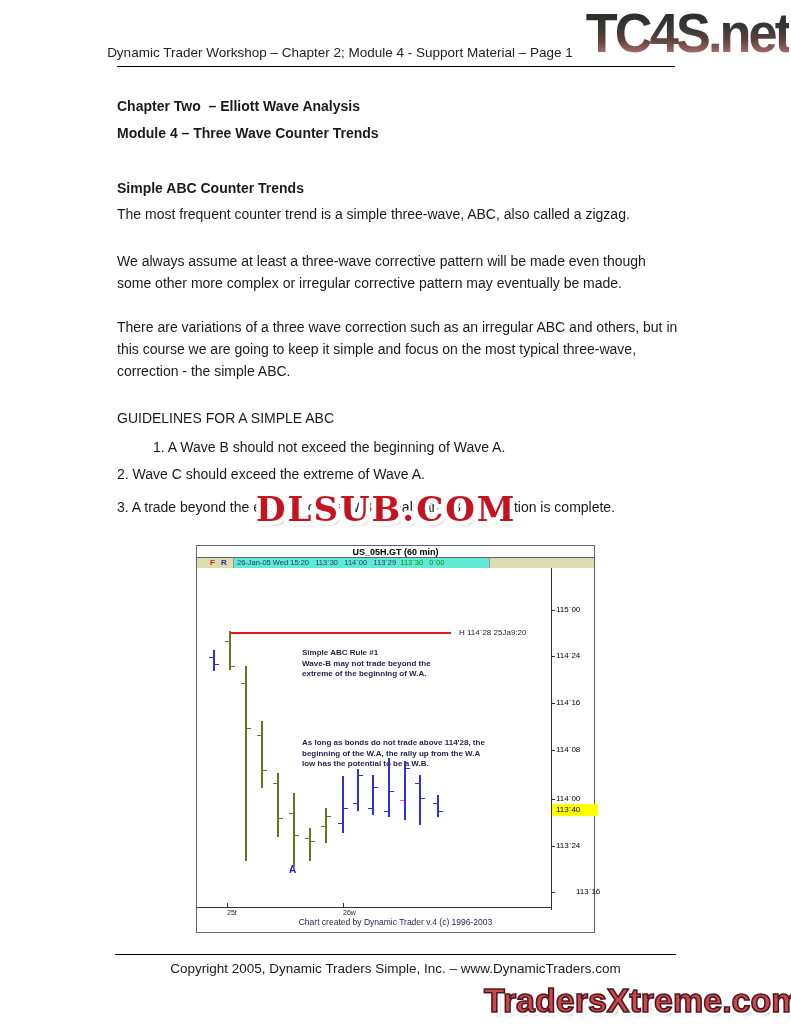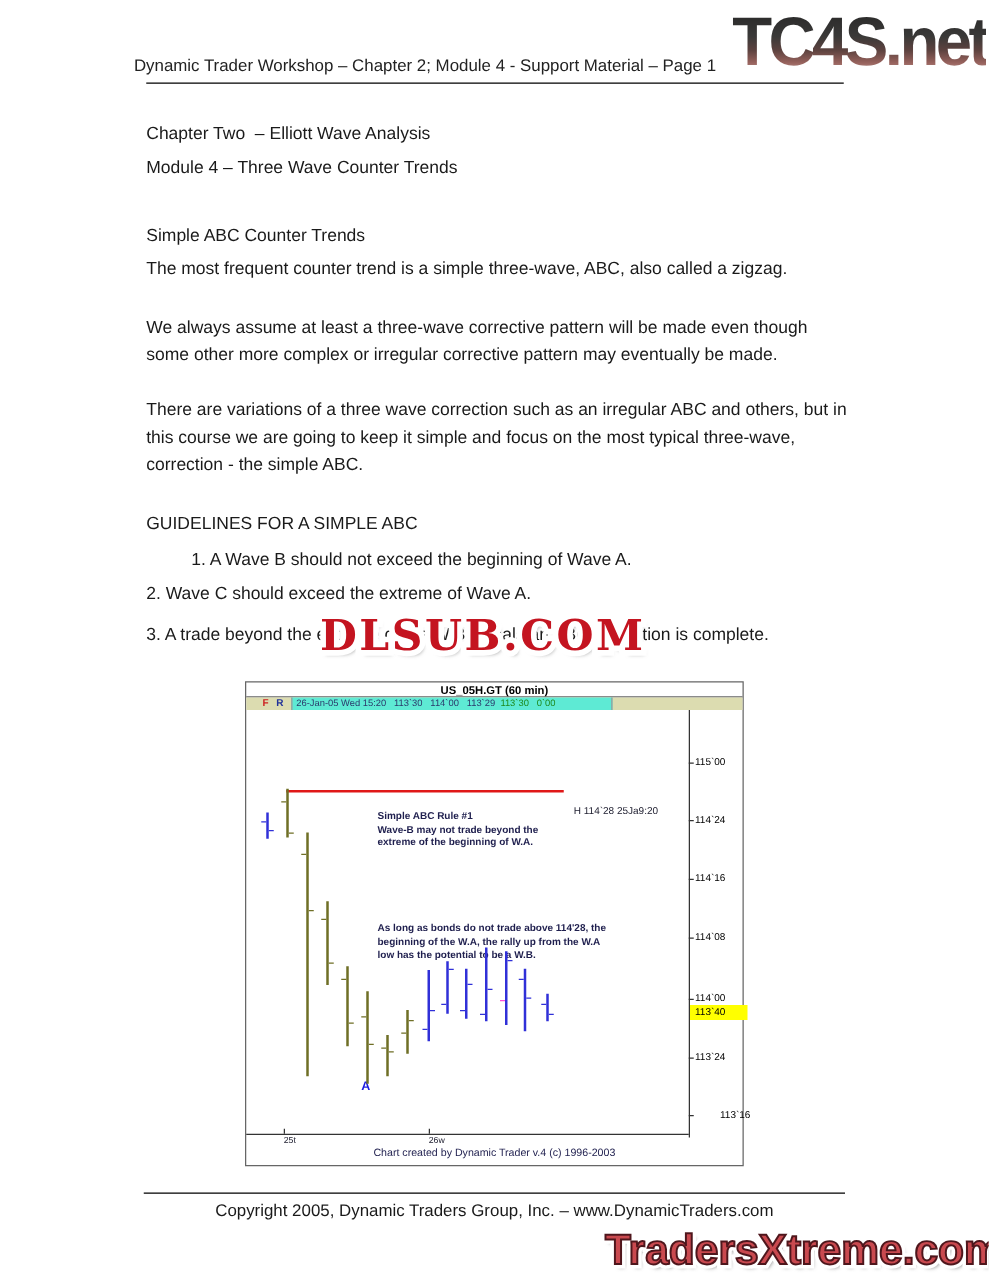--- a/index.html
+++ b/index.html
@@ -10,21 +10,21 @@
   
   #tc4s-logo{right:2px;top:6px;font-size:55px;font-weight:bold;letter-spacing:-3px;
     background:linear-gradient(180deg,#262626 0%,#3a3938 42%,#5c423f 62%,#96615c 80%,#c7a09a 97%);
     -webkit-background-clip:text;background-clip:text;color:transparent;
     transform:scaleX(.95);transform-origin:right top;line-height:1;z-index:5;}
   #header-title{left:0;top:45px;width:680px;text-align:center;font-size:13.5px;color:#222;white-space:pre;}
   #header-rule{left:117px;top:66px;width:558px;height:1px;background:#000;}
 
   
   .doc{left:117px;width:566px;font-size:14px;line-height:22px;white-space:pre-wrap;}
-  .bold{font-weight:normal;}
+  .bold{font-weight:bold;}
   #h1{top:95px;} #h2{top:122px;} #sec{top:177px;}
   #p1{top:203px;} #p2{top:250px;} #p3{top:316px;}
   #gh{top:407px;} #g1{top:436px;margin-left:36px;} #g2{top:463px;} #g3{top:496px;}
 
   
   .dlsub{left:256px;top:489px;font-family:"DejaVu Serif",serif;font-weight:bold;
          font-size:34px;letter-spacing:2px;line-height:1.2;white-space:pre;z-index:6;}
   .dlsub.back{-webkit-text-stroke:9px #ffffff;text-shadow:3px 4px 3px rgba(150,150,150,.75);}
   .dlsub.front{}
 
@@ -34,21 +34,21 @@
                font-size:9px;font-weight:bold;line-height:12px;text-align:center;color:#000;}
   #chart-toolbar{left:0;top:12px;width:100%;height:10px;font-size:7.5px;line-height:10px;white-space:pre;}
   #tb-field{left:36px;top:0;width:252px;height:10px;border-left:1px solid #999;border-right:1px solid #999;padding-left:3px;white-space:pre;}
   .tb-btn{font-weight:bold;font-size:8px;top:0;}
   #chart-plot{left:0;top:22px;width:397px;height:364px;}
   #y-axis-line{left:354px;top:0;width:1px;height:342px;background:#333;}
   #x-axis-line{left:0;top:339px;width:354px;height:1px;background:#333;}
   .plabel{font-size:8px;height:10px;line-height:10px;color:#000;white-space:pre;}
   #last-price{left:355px;width:42px;height:12px;font-size:8px;line-height:12px;padding-left:4px;color:#000;font-weight:normal;}
   #high-line{height:2px;}
-  #high-label{font-size:8px;line-height:9px;white-space:pre;margin-top:16px;}
+  #high-label{font-size:8px;line-height:9px;white-space:pre;}
   .xtick-label{font-size:7px;line-height:8px;}
   #annotation1,#annotation2{left:105px;width:200px;font-size:8px;font-weight:bold;line-height:10.5px;white-space:pre-line;}
   #annotation1{top:80px;} #annotation2{top:125px;margin-top:45px;}
   #wave-a{font-size:10px;font-weight:bold;}
   #chart-caption{left:0;top:349px;width:100%;text-align:center;font-size:8.5px;}
 
   
   #footer-rule{left:115px;top:954px;width:561px;height:1px;background:#000;}
   #footer-text{left:0;top:961px;width:791px;text-align:center;font-size:13.5px;white-space:pre;}
   .txlogo{left:484px;top:980px;font-size:34px;font-weight:bold;letter-spacing:0px;line-height:1.2;white-space:pre;}
@@ -160,17 +160,17 @@
         <div class="abs" style="left: 354px; top: 324px; width: 4px; height: 1px; background: rgb(51, 51, 51);"></div>
         <div class="abs plabel" style="left: 379px; top: 319px;">113`16</div>
         <div class="abs" style="left: 30px; top: 335px; width: 1px; height: 4px; background: rgb(51, 51, 51);"></div>
         <div class="abs xtick-label" style="left: 30px; top: 341px; color: rgb(34, 34, 51);">25t</div>
         <div class="abs" style="left: 146px; top: 335px; width: 1px; height: 4px; background: rgb(51, 51, 51);"></div>
         <div class="abs xtick-label" style="left: 146px; top: 341px; color: rgb(34, 34, 51);">26w</div>
       </div>
   </div>
 
   <div id="footer-rule" class="abs"></div>
-  <div id="footer-text" class="abs">Copyright 2005, Dynamic Traders Group, Inc. – www.DynamicTraders.com</div>
+  <div id="footer-text" class="abs">Copyright 2005, Dynamic Traders Simple, Inc. – www.DynamicTraders.com</div>
   <div class="abs txlogo back" style="color: rgb(201, 73, 79);">TradersXtreme.com</div>
   <div class="abs txlogo front" id="txlogo-front" style="color: rgb(201, 73, 79);">TradersXtreme.com</div>
 
 </div>
 
 </body></html>

